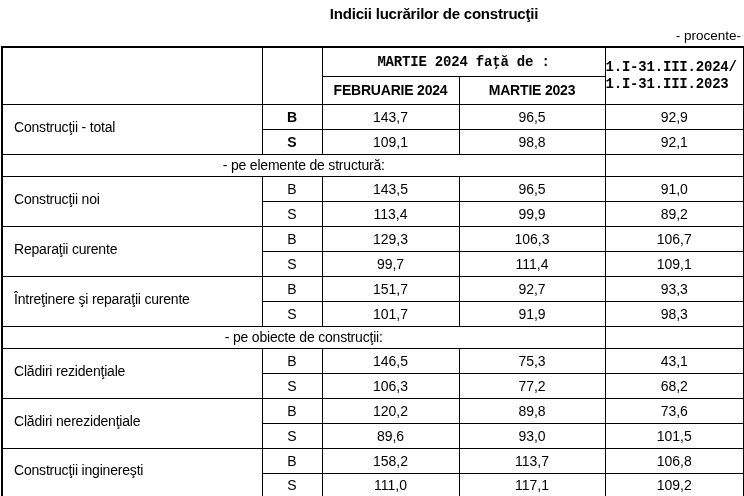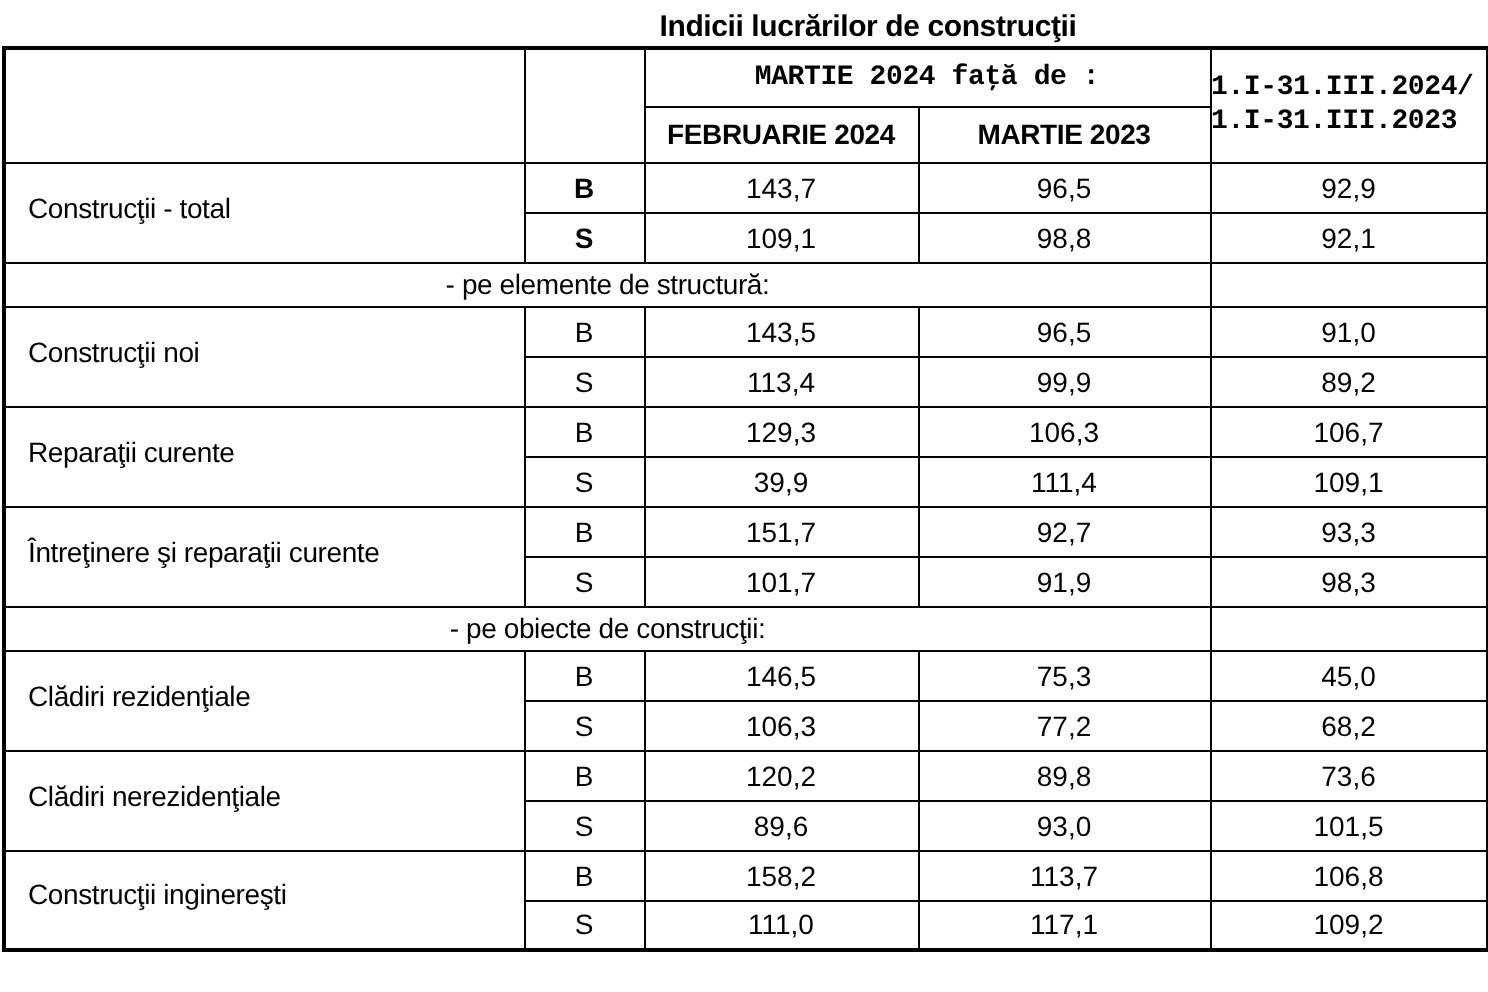--- a/index.html
+++ b/index.html
@@ -88,20 +88,21 @@
     font-size: 14.5px;
     letter-spacing: -0.2px;
   }
 </style>
 </head>
 <body>
 
 <div class="page">
 
   <div class="title">Indicii lucrărilor de construcţii</div>
+  <div class="unit-note">- procente-</div>
 
   <table class="idx">
     <colgroup>
       <col style="width:260px">
       <col style="width:60px">
       <col style="width:137px">
       <col style="width:146px">
       <col style="width:139px">
     </colgroup>
     <thead>
@@ -156,21 +157,21 @@
 
       <tr class="data">
         <td class="label-cell indent" rowspan="2">Reparaţii curente</td>
         <td class="bs">B</td>
         <td class="num">129,3</td>
         <td class="num">106,3</td>
         <td class="num">106,7</td>
       </tr>
       <tr class="data">
         <td class="bs">S</td>
-        <td class="num">39,9</td>
+        <td class="num">99,7</td>
         <td class="num">111,4</td>
         <td class="num">109,1</td>
       </tr>
 
       <tr class="data">
         <td class="label-cell indent" rowspan="2">Întreţinere şi reparaţii curente</td>
         <td class="bs">B</td>
         <td class="num">151,7</td>
         <td class="num">92,7</td>
         <td class="num">93,3</td>
@@ -185,21 +186,21 @@
       <tr class="section">
         <td class="section-cell" colspan="4">- pe obiecte de construcţii:</td>
         <td></td>
       </tr>
 
       <tr class="data">
         <td class="label-cell indent" rowspan="2">Clădiri rezidenţiale</td>
         <td class="bs">B</td>
         <td class="num">146,5</td>
         <td class="num">75,3</td>
-        <td class="num">45,0</td>
+        <td class="num">43,1</td>
       </tr>
       <tr class="data">
         <td class="bs">S</td>
         <td class="num">106,3</td>
         <td class="num">77,2</td>
         <td class="num">68,2</td>
       </tr>
 
       <tr class="data">
         <td class="label-cell indent" rowspan="2">Clădiri nerezidenţiale</td>

